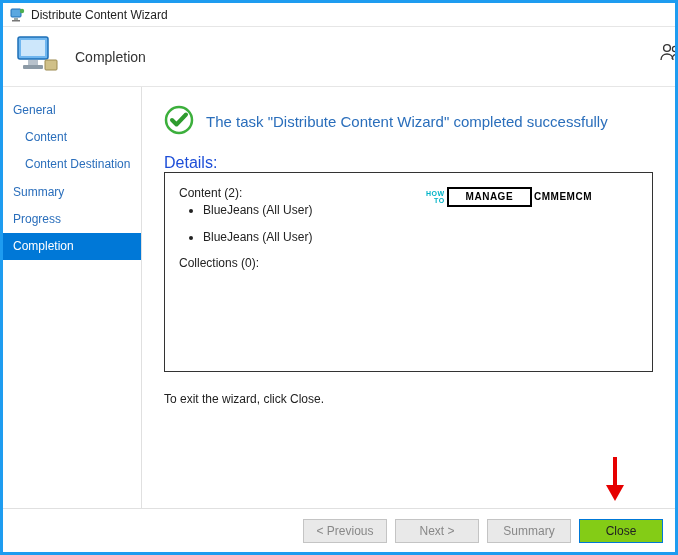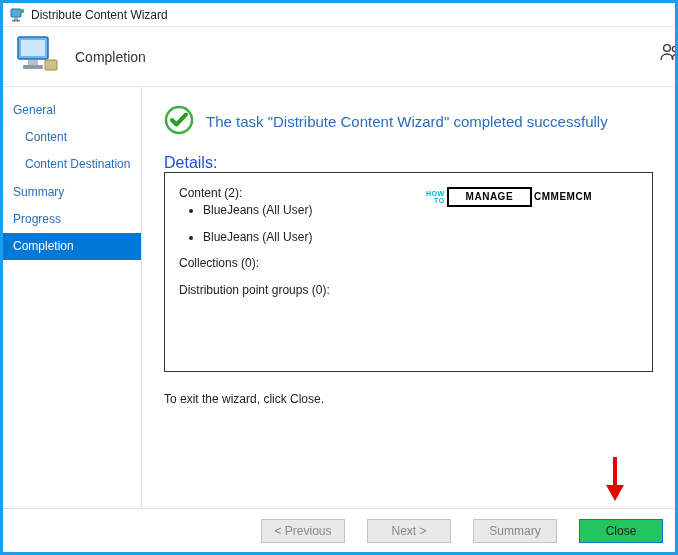--- a/index.html
+++ b/index.html
@@ -122,39 +122,39 @@
     font-size: 12px;
     color: #222;
   }
   .footer {
     height: 44px;
     border-top: 1px solid #e0e0e0;
     display: flex;
     align-items: center;
     justify-content: flex-end;
     padding: 0 12px;
-    gap: 22px;
+    gap: 8px;
     background: #fff;
     position: relative;
   }
   .btn {
     width: 84px;
     height: 24px;
     font-size: 12px;
     background: #e9e9e9;
     border: 1px solid #c4c4c4;
     color: #888;
     cursor: default;
     display: flex;
     align-items: center;
     justify-content: center;
   }
   .btn.enabled {
     color: #222;
-    background: #22c55e;
+    background: #84cc16;
     border: 1px solid #0078d7;
     cursor: pointer;
   }
   .arrow-annotation {
     position: absolute;
     right: 48px;
     bottom: 46px;
     color: #e60000;
     pointer-events: none;
   }
@@ -233,23 +233,20 @@
           </ul>
       </div>
       <div class="details-section">
         <ul>
             <li>BlueJeans (All User)</li>
           </ul>
       </div>
       <div class="details-section">
         <div>Collections (0):</div>
       </div>
-      <div class="details-section">
-        <div>Distribution point groups (0):</div>
-      </div>
     </div>
 
     <div class="exit-instr">To exit the wizard, click Close.</div>
   </div>
 </div>
 
 <div class="footer">
   <div class="btn">&lt; Previous</div>
   <div class="btn">Next &gt;</div>
   <div class="btn">Summary</div>

